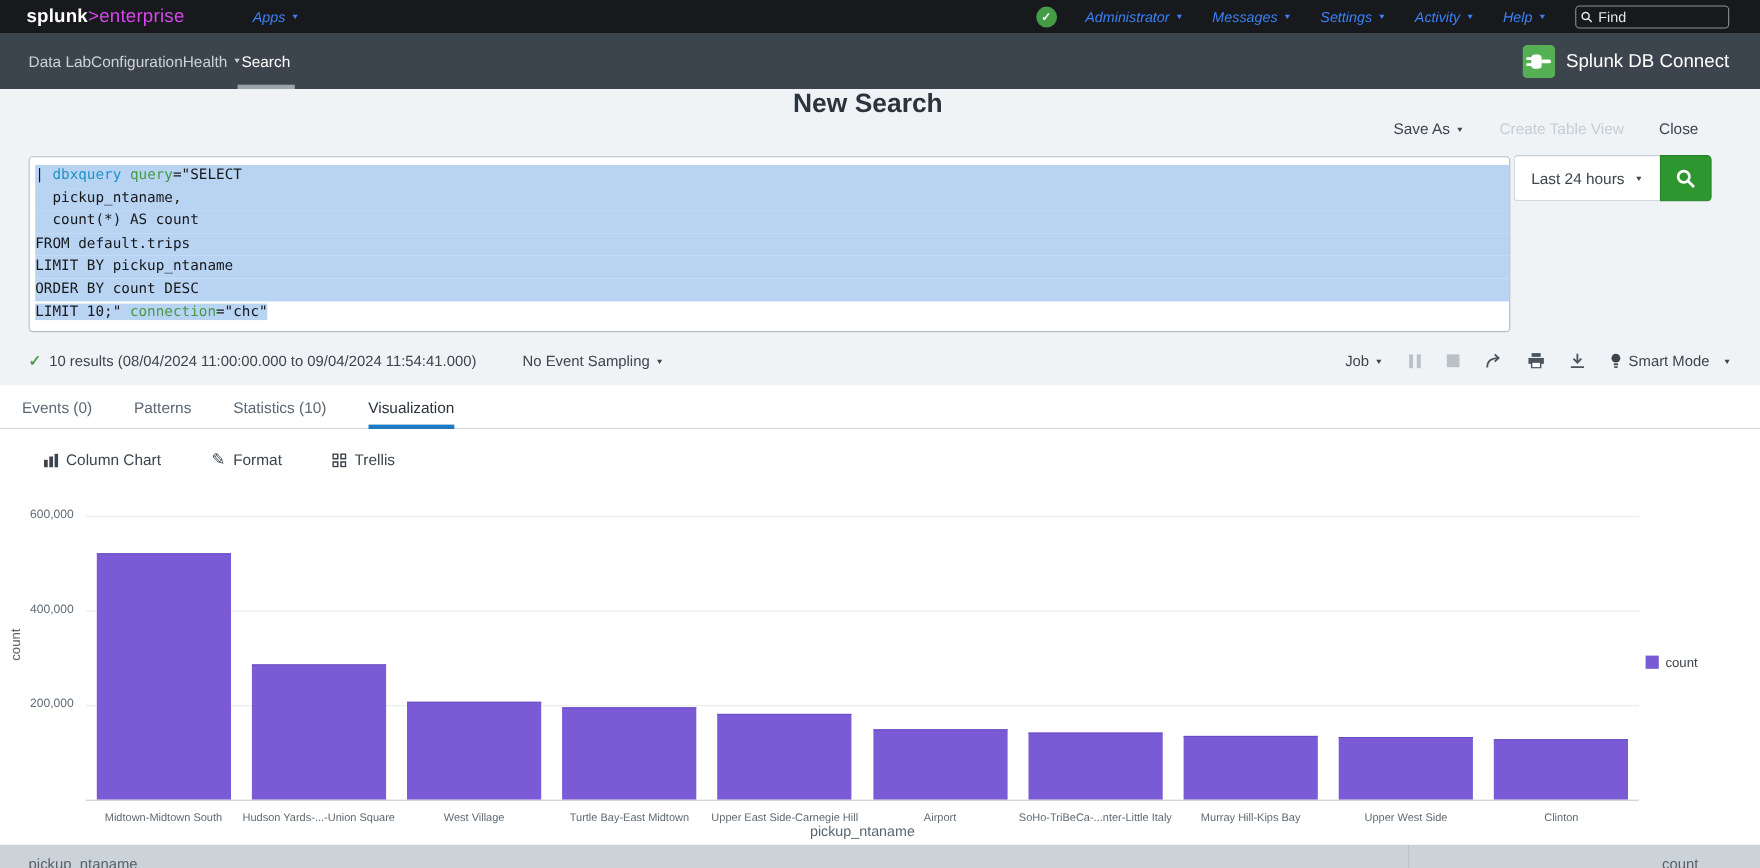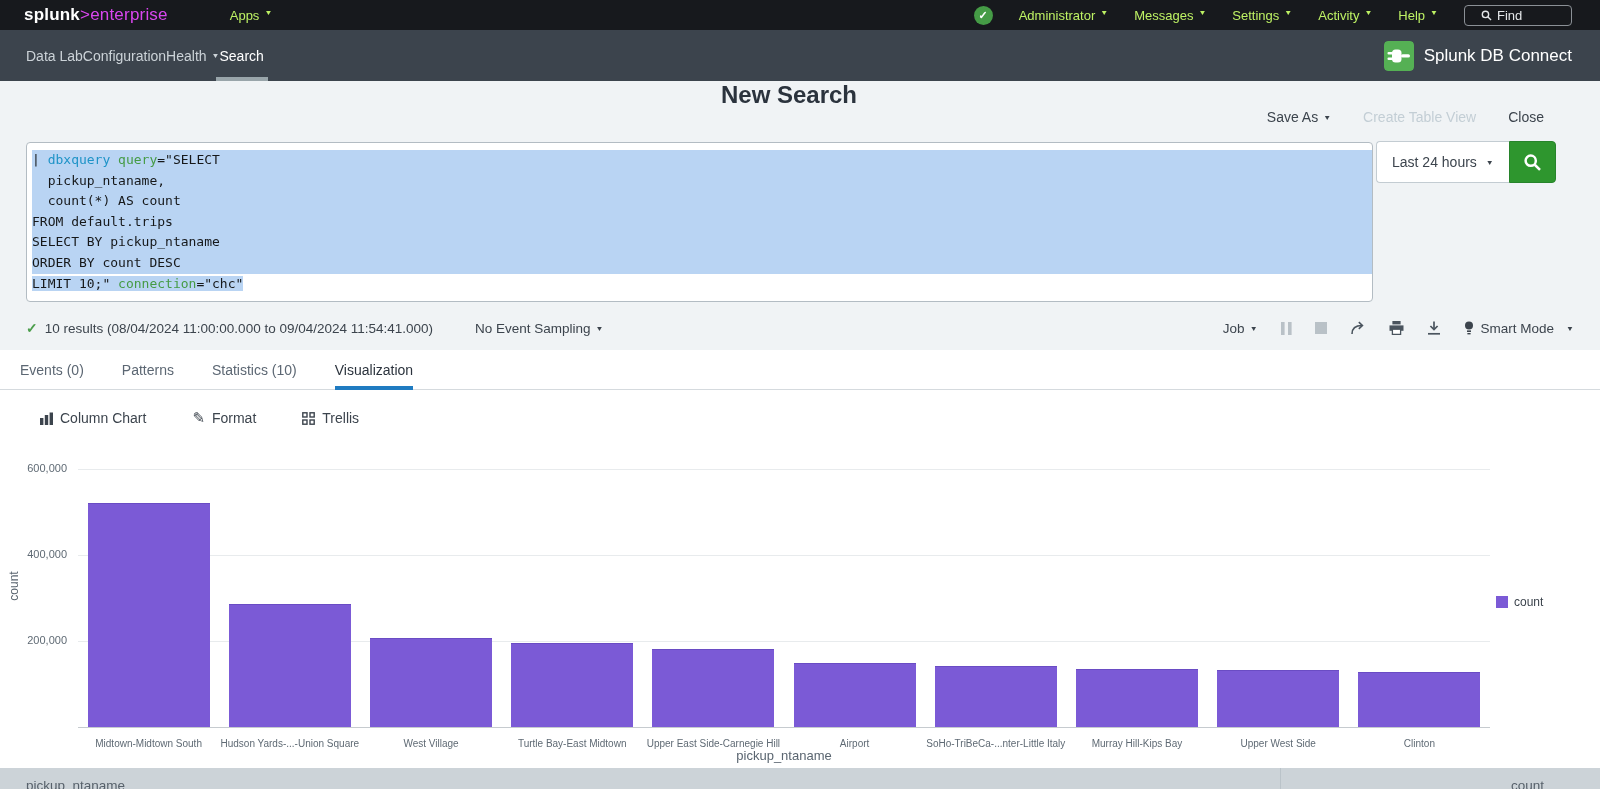--- a/index.html
+++ b/index.html
@@ -5,28 +5,28 @@
   * { margin:0; padding:0; box-sizing:border-box; }
   html,body { width:1600px; height:789px; overflow:hidden; background:#fff;
     font-family:"Liberation Sans", sans-serif; }
 
   
   .topbar { position:absolute; top:0; left:0; width:1600px; height:30px;
     background:#17191d; display:flex; align-items:center; color:#e8eaec; }
   .logo { margin-left:24px; font-size:17px; letter-spacing:.2px; }
   .logo .b { font-weight:bold; color:#fff; }
   .logo .a { color:#d946ef; }
-  .topbar-item { font-size:13px; color:#bef264; display:flex; cursor:default; }
+  .topbar-item { font-size:13px; color:#3b82f6; display:flex; align-items:center; cursor:default;font-style:italic; }
   .apps { margin-left:62px; }
   .top-right { margin-left:auto; display:flex; align-items:center; gap:26px; margin-right:28px; }
   .caret { font-size:8px; margin-left:5px; display:inline-block; transform:scaleY(.85); }
   .check-circle { width:19px; height:19px; border-radius:50%; background:#459b46;
     display:flex; align-items:center; justify-content:center; color:#fff; font-size:11px; font-weight:bold; }
-  .find-box { width:108px; height:21px; border:1px solid #8b9096; border-radius:4px;
-    display:flex; align-items:center; padding:0 16px; gap:5px; background:#17191d; }
+  .find-box { width:140px; height:21px; border:1px solid #8b9096; border-radius:4px;
+    display:flex; align-items:center; padding:0 4px; gap:5px; background:#17191d; }
   .find-box input { background:transparent; border:none; outline:none; color:#dfe3e6;
     font-size:13px; width:80px; font-family:"Liberation Sans",sans-serif; }
   .find-box input::placeholder { color:#e4e7e9; opacity:1; }
 
   
   .appbar { position:absolute; top:30px; left:0; width:1600px; height:51px;
     background:#3c444d; display:flex; align-items:center; }
   .appnav { display:flex; align-items:center; margin-left:26px; height:100%; }
   .appnav-item { font-size:14px; color:#ccd3d8; height:100%; display:flex; align-items:center; position:relative; }
   .appnav-item.active { color:#fff; }
@@ -197,21 +197,21 @@
       <div class="head-link">Close</div>
     </div>
   </div>
 
   <div class="searchbar-row">
     <div class="query-box" id="query-lines">
         <div class="qline hl-full"><span class="tok-plain">| </span><span class="tok-command">dbxquery</span><span class="tok-plain"> </span><span class="tok-param">query</span><span class="tok-plain">="SELECT</span></div>
         <div class="qline hl-full"><span class="tok-plain">  pickup_ntaname,</span></div>
         <div class="qline hl-full"><span class="tok-plain">  count(*) AS count</span></div>
         <div class="qline hl-full"><span class="tok-plain">FROM default.trips</span></div>
-        <div class="qline hl-full"><span class="tok-plain">SELECT BY pickup_ntaname</span></div>
+        <div class="qline hl-full"><span class="tok-plain">LIMIT BY pickup_ntaname</span></div>
         <div class="qline hl-full"><span class="tok-plain">ORDER BY count DESC</span></div>
         <div class="qline"><span class="hl-text"><span class="tok-plain">LIMIT 10;" </span><span class="tok-param">connection</span><span class="tok-plain">="chc"</span></span></div>
       </div>
     <div class="time-group">
       <div class="time-btn">
           <span>Last 24 hours</span>
           <span class="caret">▼</span>
         </div>
       <div class="search-btn">
         <span>

